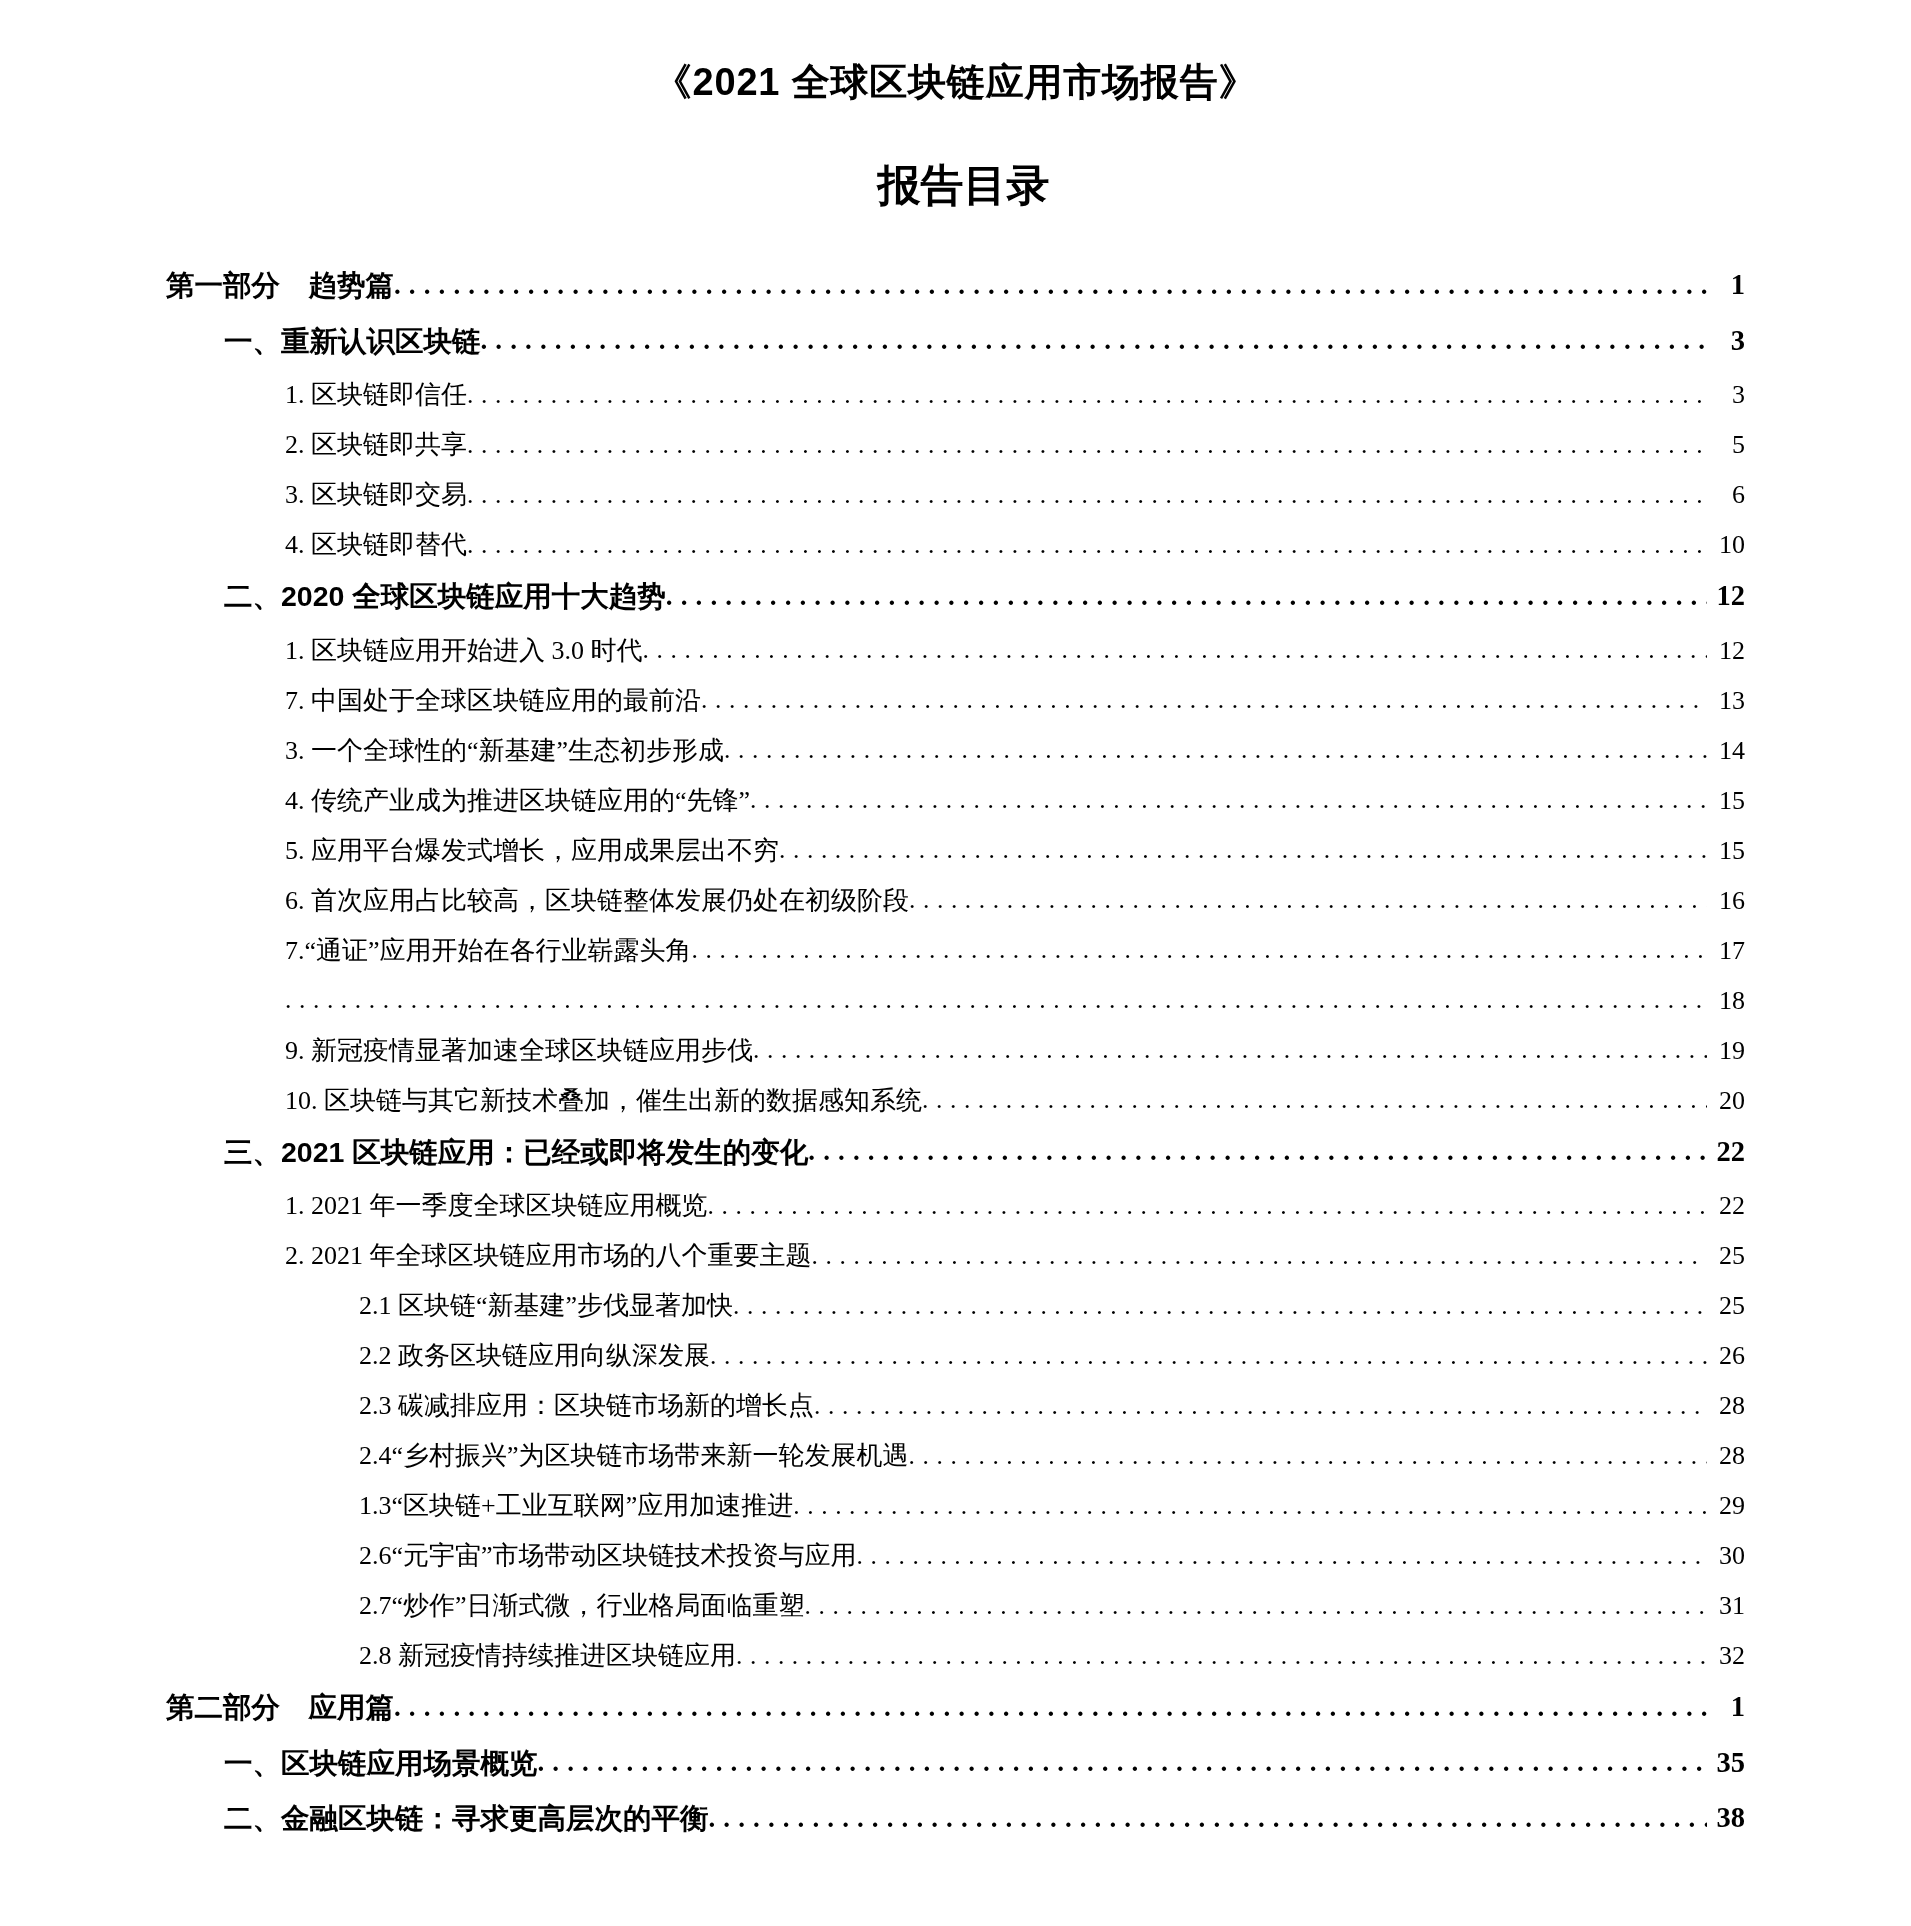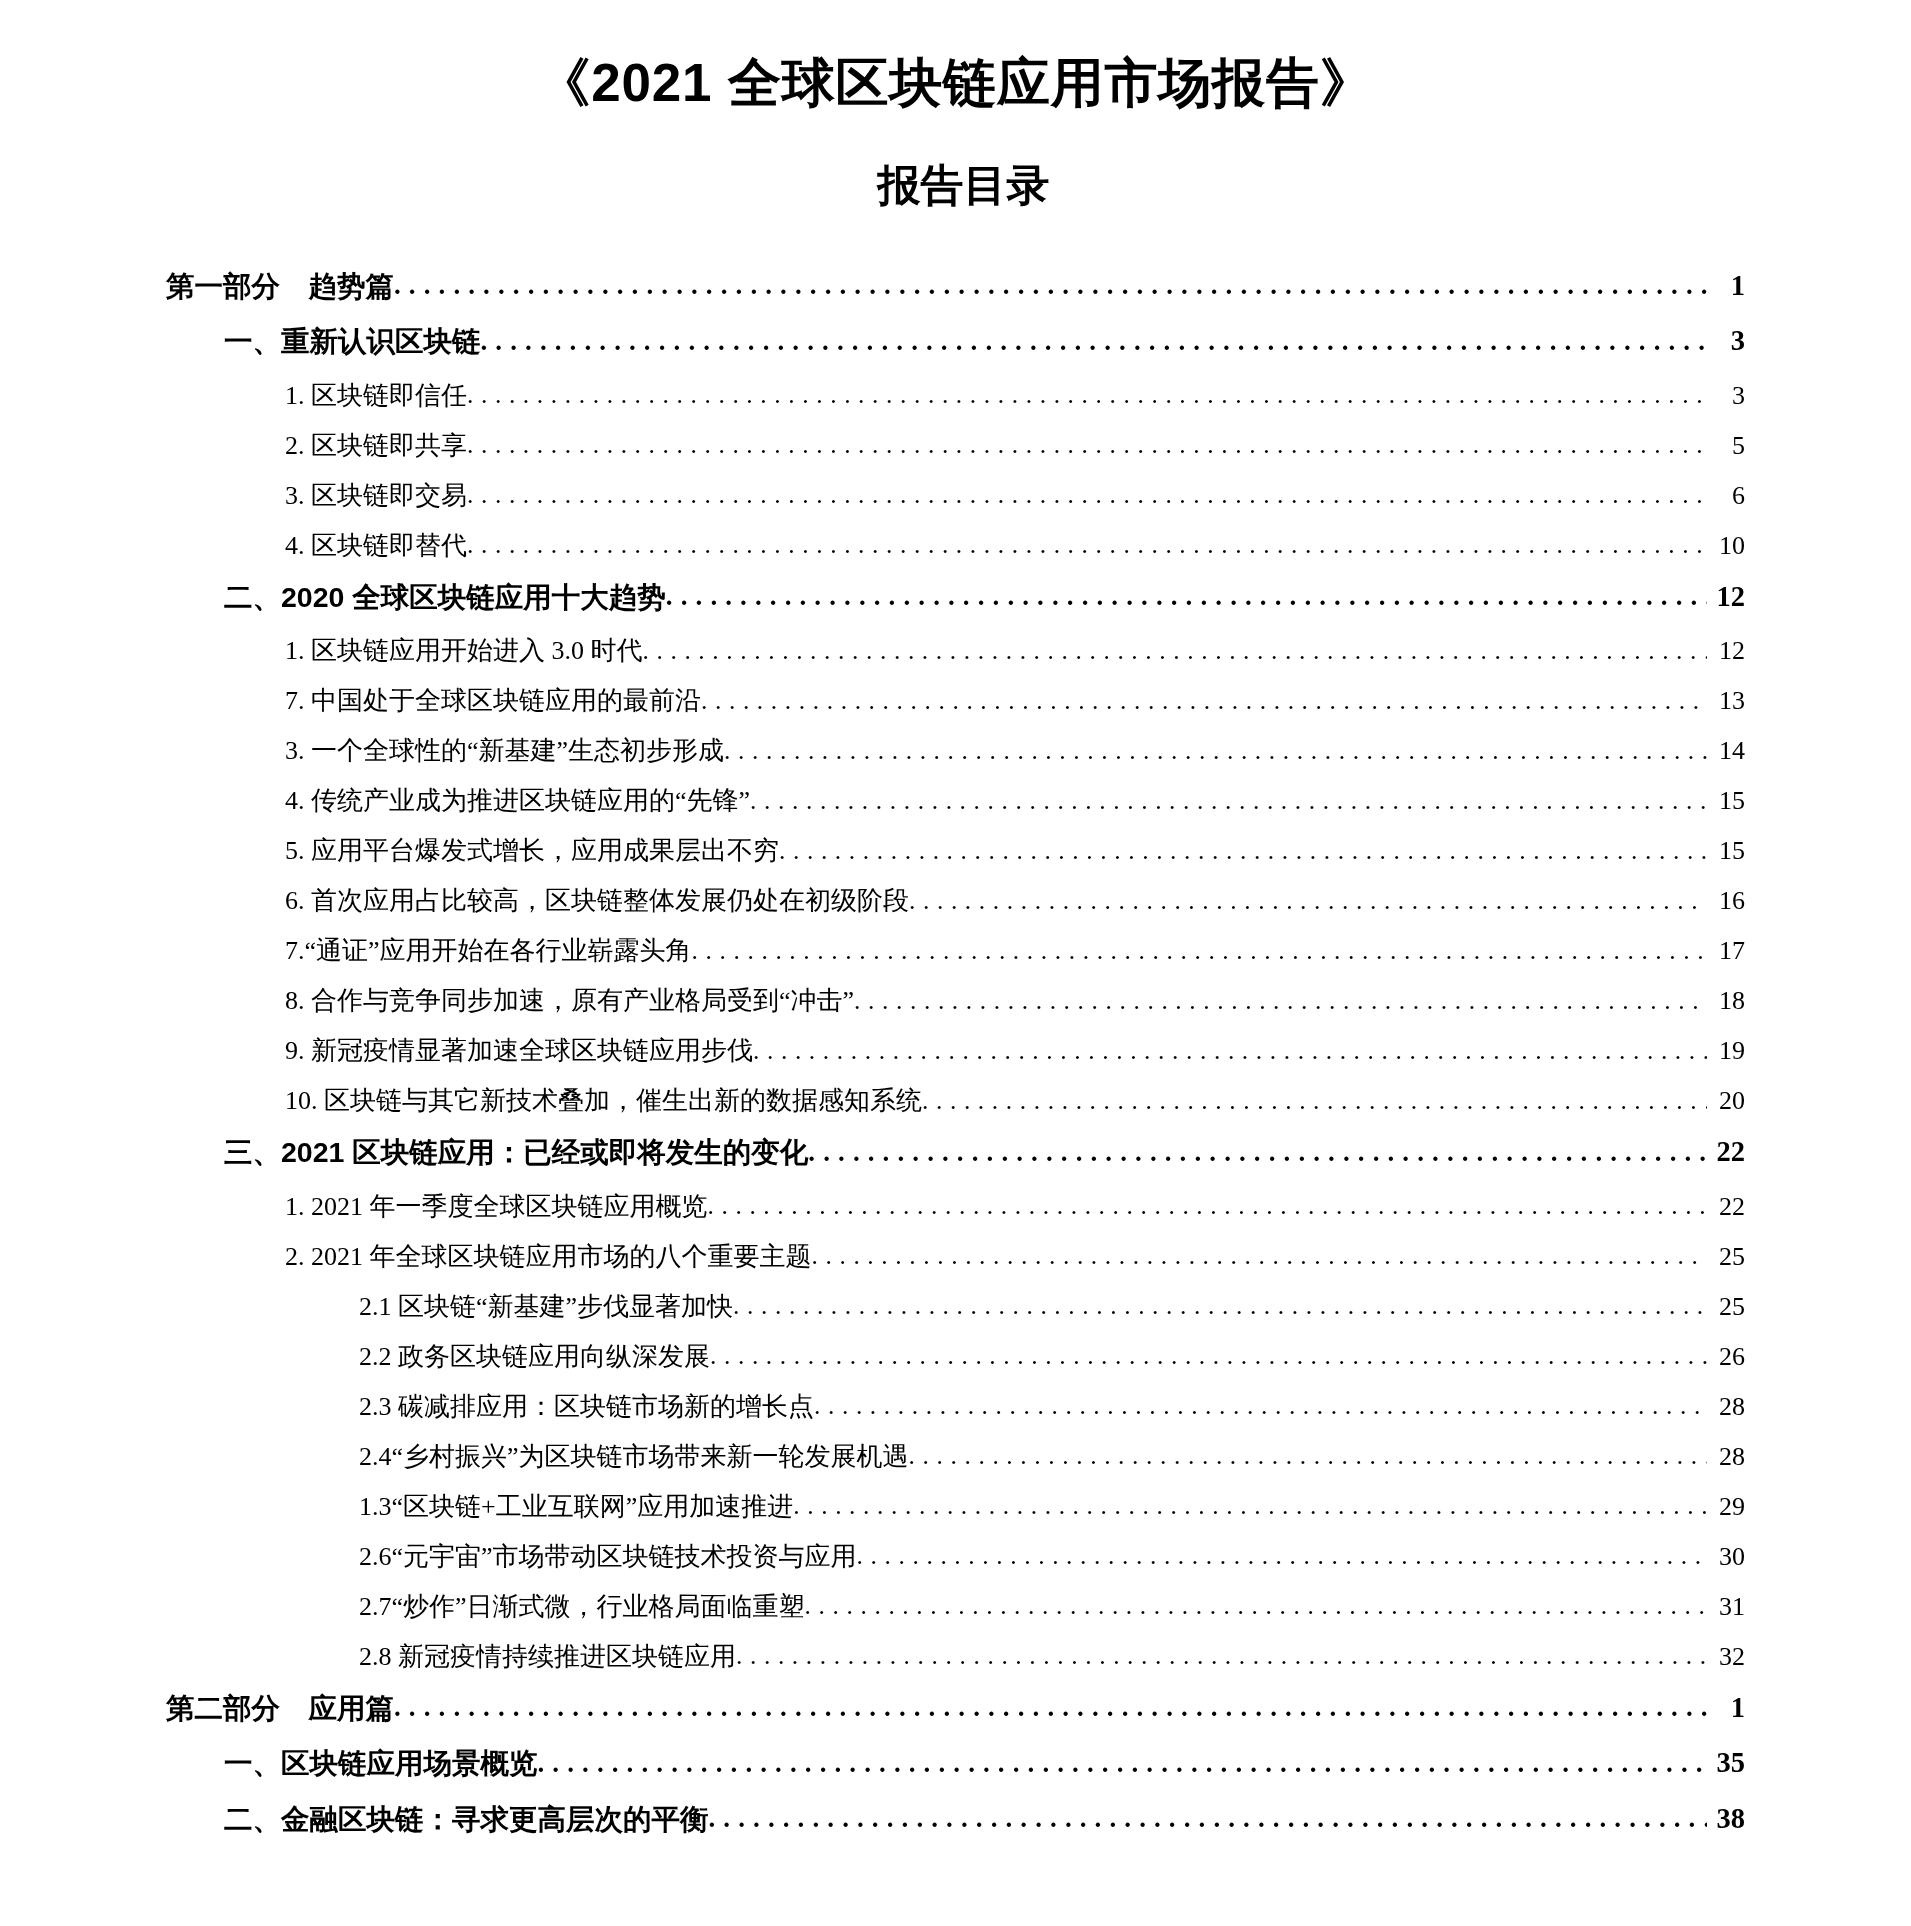--- a/index.html
+++ b/index.html
@@ -17,24 +17,24 @@
   .page {
     position: relative;
     width: 1911px;
     height: 2703px;
     box-sizing: border-box;
     padding: 0;
     background: #ffffff;
   }
   .doc-title {
     text-align: center;
-    font-size: 53px;
+    font-size: 38px;
     font-weight: bold;
     letter-spacing: 0.8px;
-    margin: 8px;
+    margin: 16px;
     padding-top: 46px;
     line-height: 1.1;
     font-family: "Liberation Sans", "DejaVu Sans", sans-serif;
   }
   .doc-subtitle {
     text-align: center;
     font-size: 43px;
     font-weight: bold;
     margin: 0;
     padding-top: 42px;
@@ -171,21 +171,20 @@
         <span class="toc-label">6. 首次应用占比较高，区块链整体发展仍处在初级阶段</span>
         <span class="toc-dots">....................................................................................................................</span>
         <span class="toc-page">16</span>
       </div>
       <div class="toc-row lvl-item">
         <span class="toc-label">7.“通证”应用开始在各行业崭露头角</span>
         <span class="toc-dots">....................................................................................................................</span>
         <span class="toc-page">17</span>
       </div>
       <div class="toc-row lvl-item">
-        <span class="toc-label">8. 合作与竞争同步加速，原有产业格局受到“冲击”</span>
         <span class="toc-dots">....................................................................................................................</span>
         <span class="toc-page">18</span>
       </div>
       <div class="toc-row lvl-item">
         <span class="toc-label">9. 新冠疫情显著加速全球区块链应用步伐</span>
         <span class="toc-dots">....................................................................................................................</span>
         <span class="toc-page">19</span>
       </div>
       <div class="toc-row lvl-item">
         <span class="toc-label">10. 区块链与其它新技术叠加，催生出新的数据感知系统</span>

